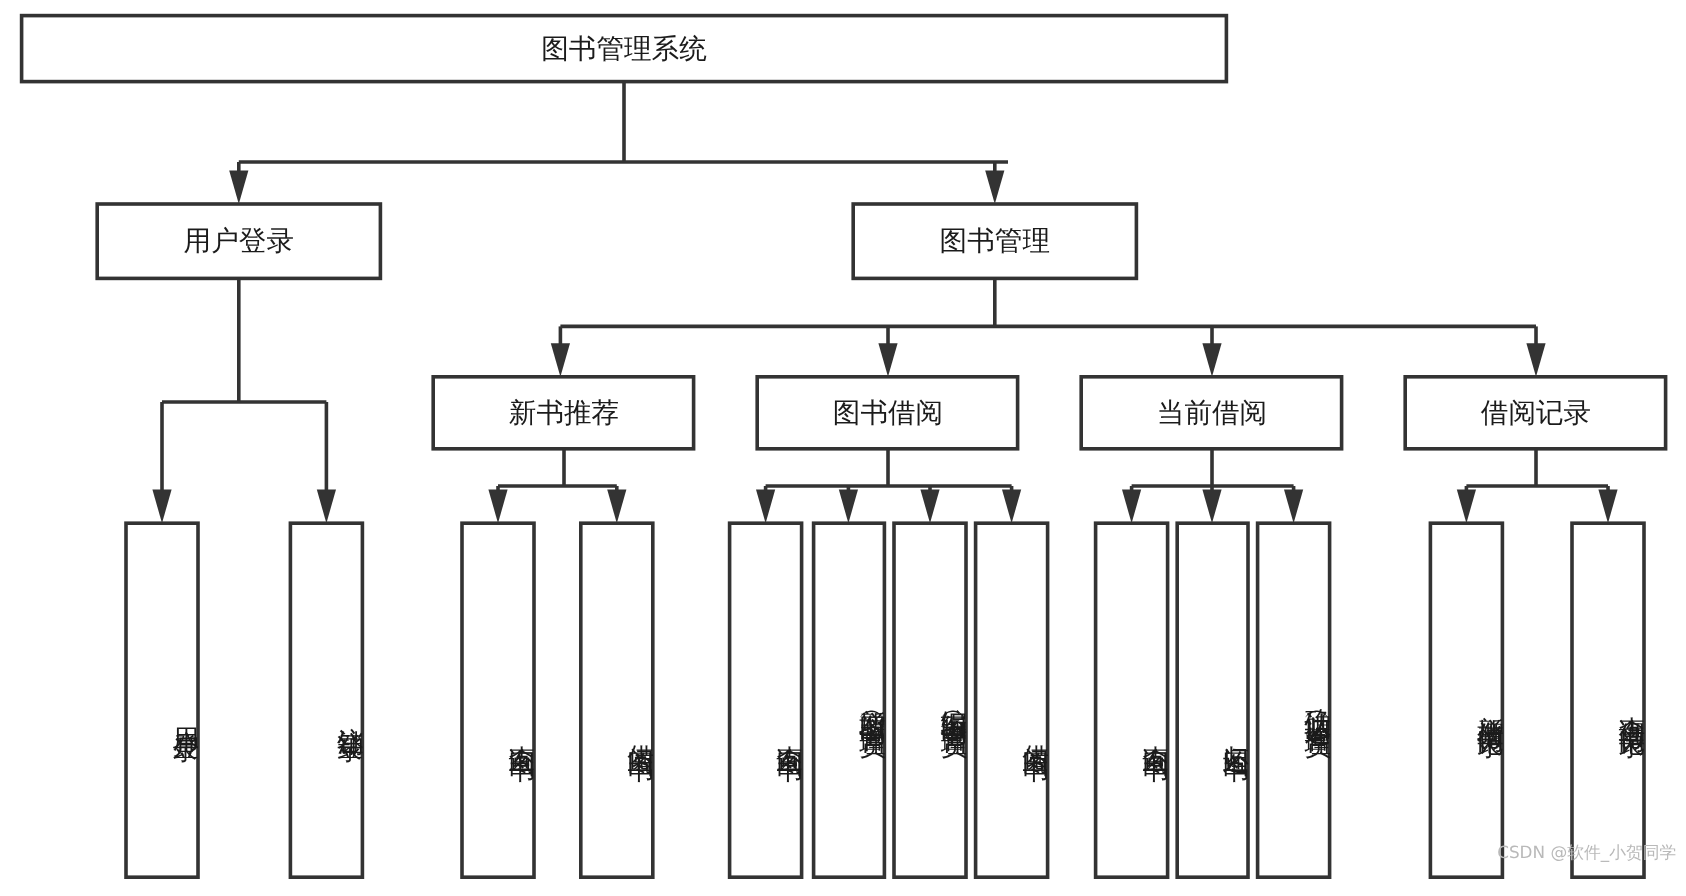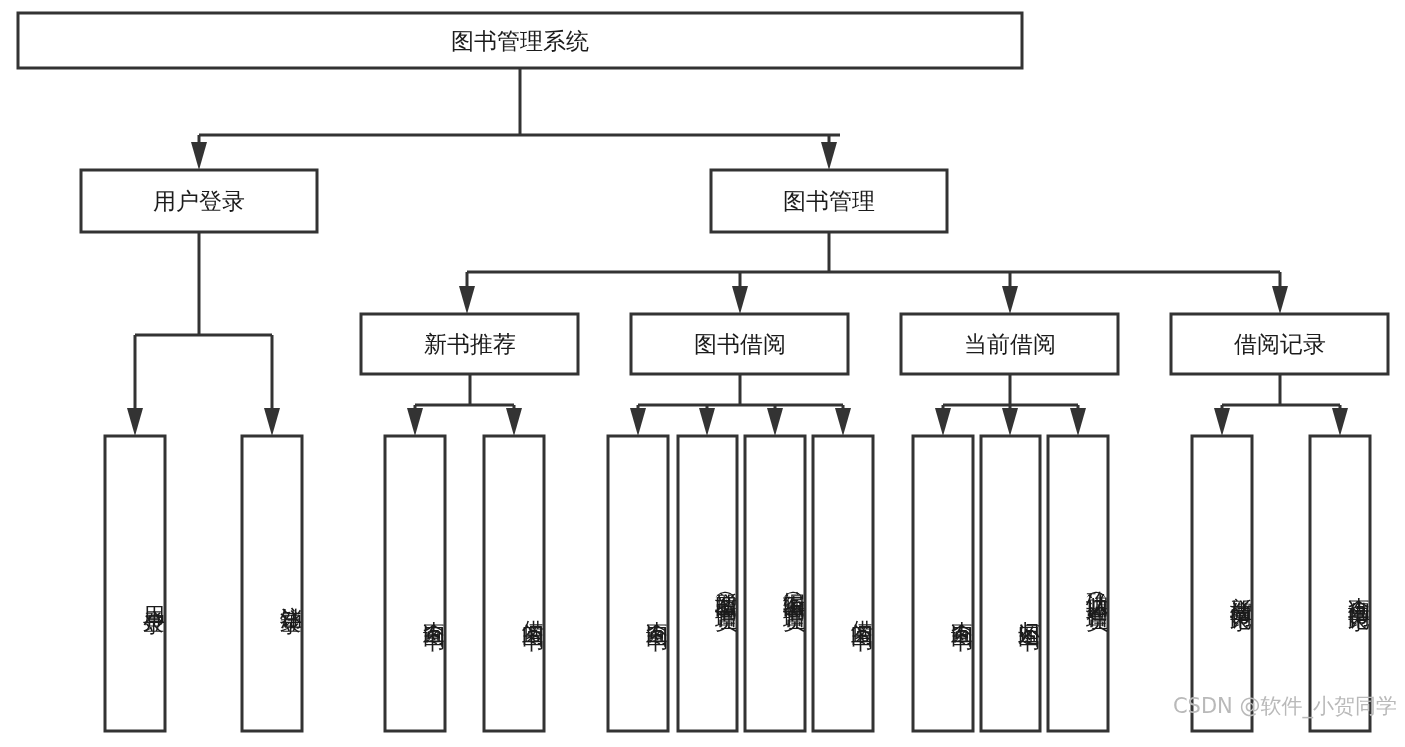--- a/index.html
+++ b/index.html
@@ -61,21 +61,21 @@
     display: flex;
     align-items: flex-start;
     justify-content: center;
     pointer-events: none;
   }
   .watermark {
     position: absolute;
     right: 8px;
     bottom: 6px;
     font-family: "DejaVu Sans", "Liberation Sans", sans-serif;
-    font-size: 21px;
+    font-size: 14px;
     color: #b9b9b9;
     white-space: nowrap;
   }
 </style>
 </head>
 <body>
 
 <div id="diagram-root">
 
   <svg id="flow-svg" viewBox="0 0 1405 747" xmlns="http://www.w3.org/2000/svg">

